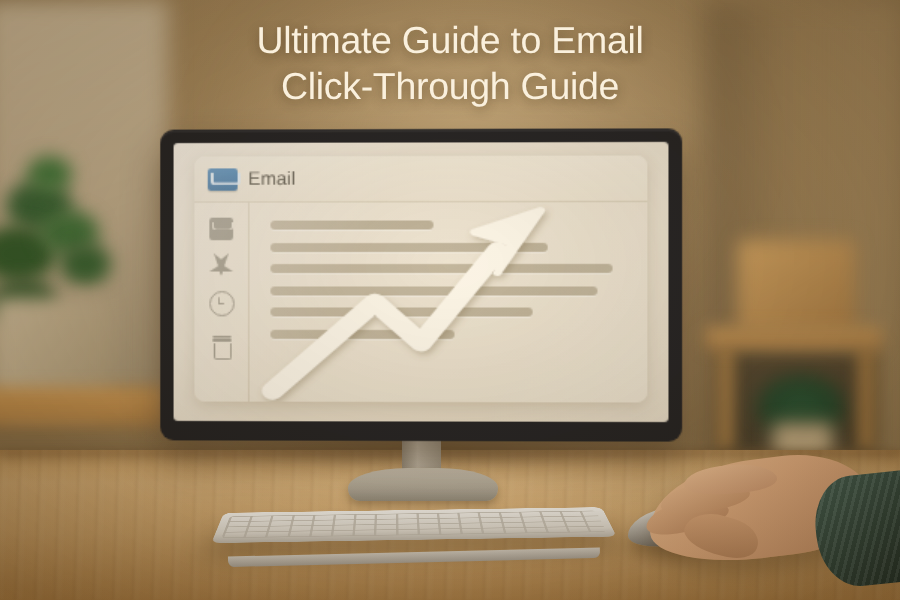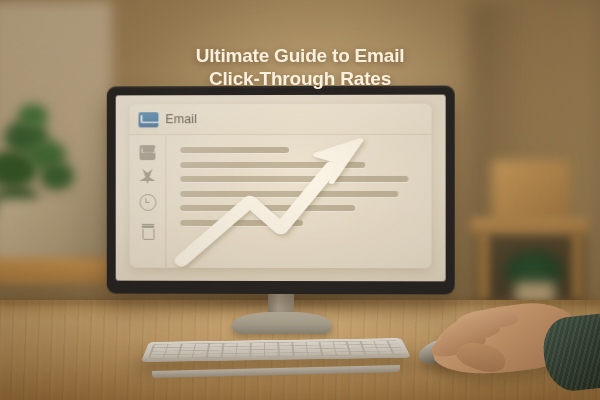--- a/index.html
+++ b/index.html
@@ -276,25 +276,24 @@
     transform:rotate(-6deg);
   }
   .sleeve-rib{
     position:absolute;inset:0;border-radius:inherit;
     background:repeating-linear-gradient(110deg,rgba(255,255,255,.07) 0 2px,rgba(0,0,0,.07) 2px 5px);
   }
 
   
   .title{
     position:absolute;left:0;top:12px;width:600px;text-align:center;
-    color:#faf0dd;font-weight:bold;font-size:19px;line-height:1.22;
+    color:#faf0dd;font-weight:normal;font-size:25px;line-height:1.22;
     letter-spacing:-.2px;
     text-shadow:0 2px 7px rgba(44,28,8,.42);
     z-index:20;
-    margin-top:32px;
   }
   .title .l2{display:block;}
 
   .grade{
     position:absolute;inset:0;pointer-events:none;
     background:radial-gradient(ellipse 520px 340px at 50% 44%,rgba(255,236,200,.10),rgba(50,32,10,.30) 100%);
   }
 </style>
 </head>
 <body>
@@ -400,16 +399,16 @@
     <div class="finger thumb"></div>
     <div class="sleeve">
       <div class="sleeve-rib"></div>
     </div>
   </div>
 
   <div class="grade"></div>
 
   <div class="title">
     <span>Ultimate Guide to Email</span>
-    <span class="l2">Click-Through Rates</span>
+    <span class="l2">Click-Through Guide</span>
   </div>
 
 </div>
 
 </body></html>

